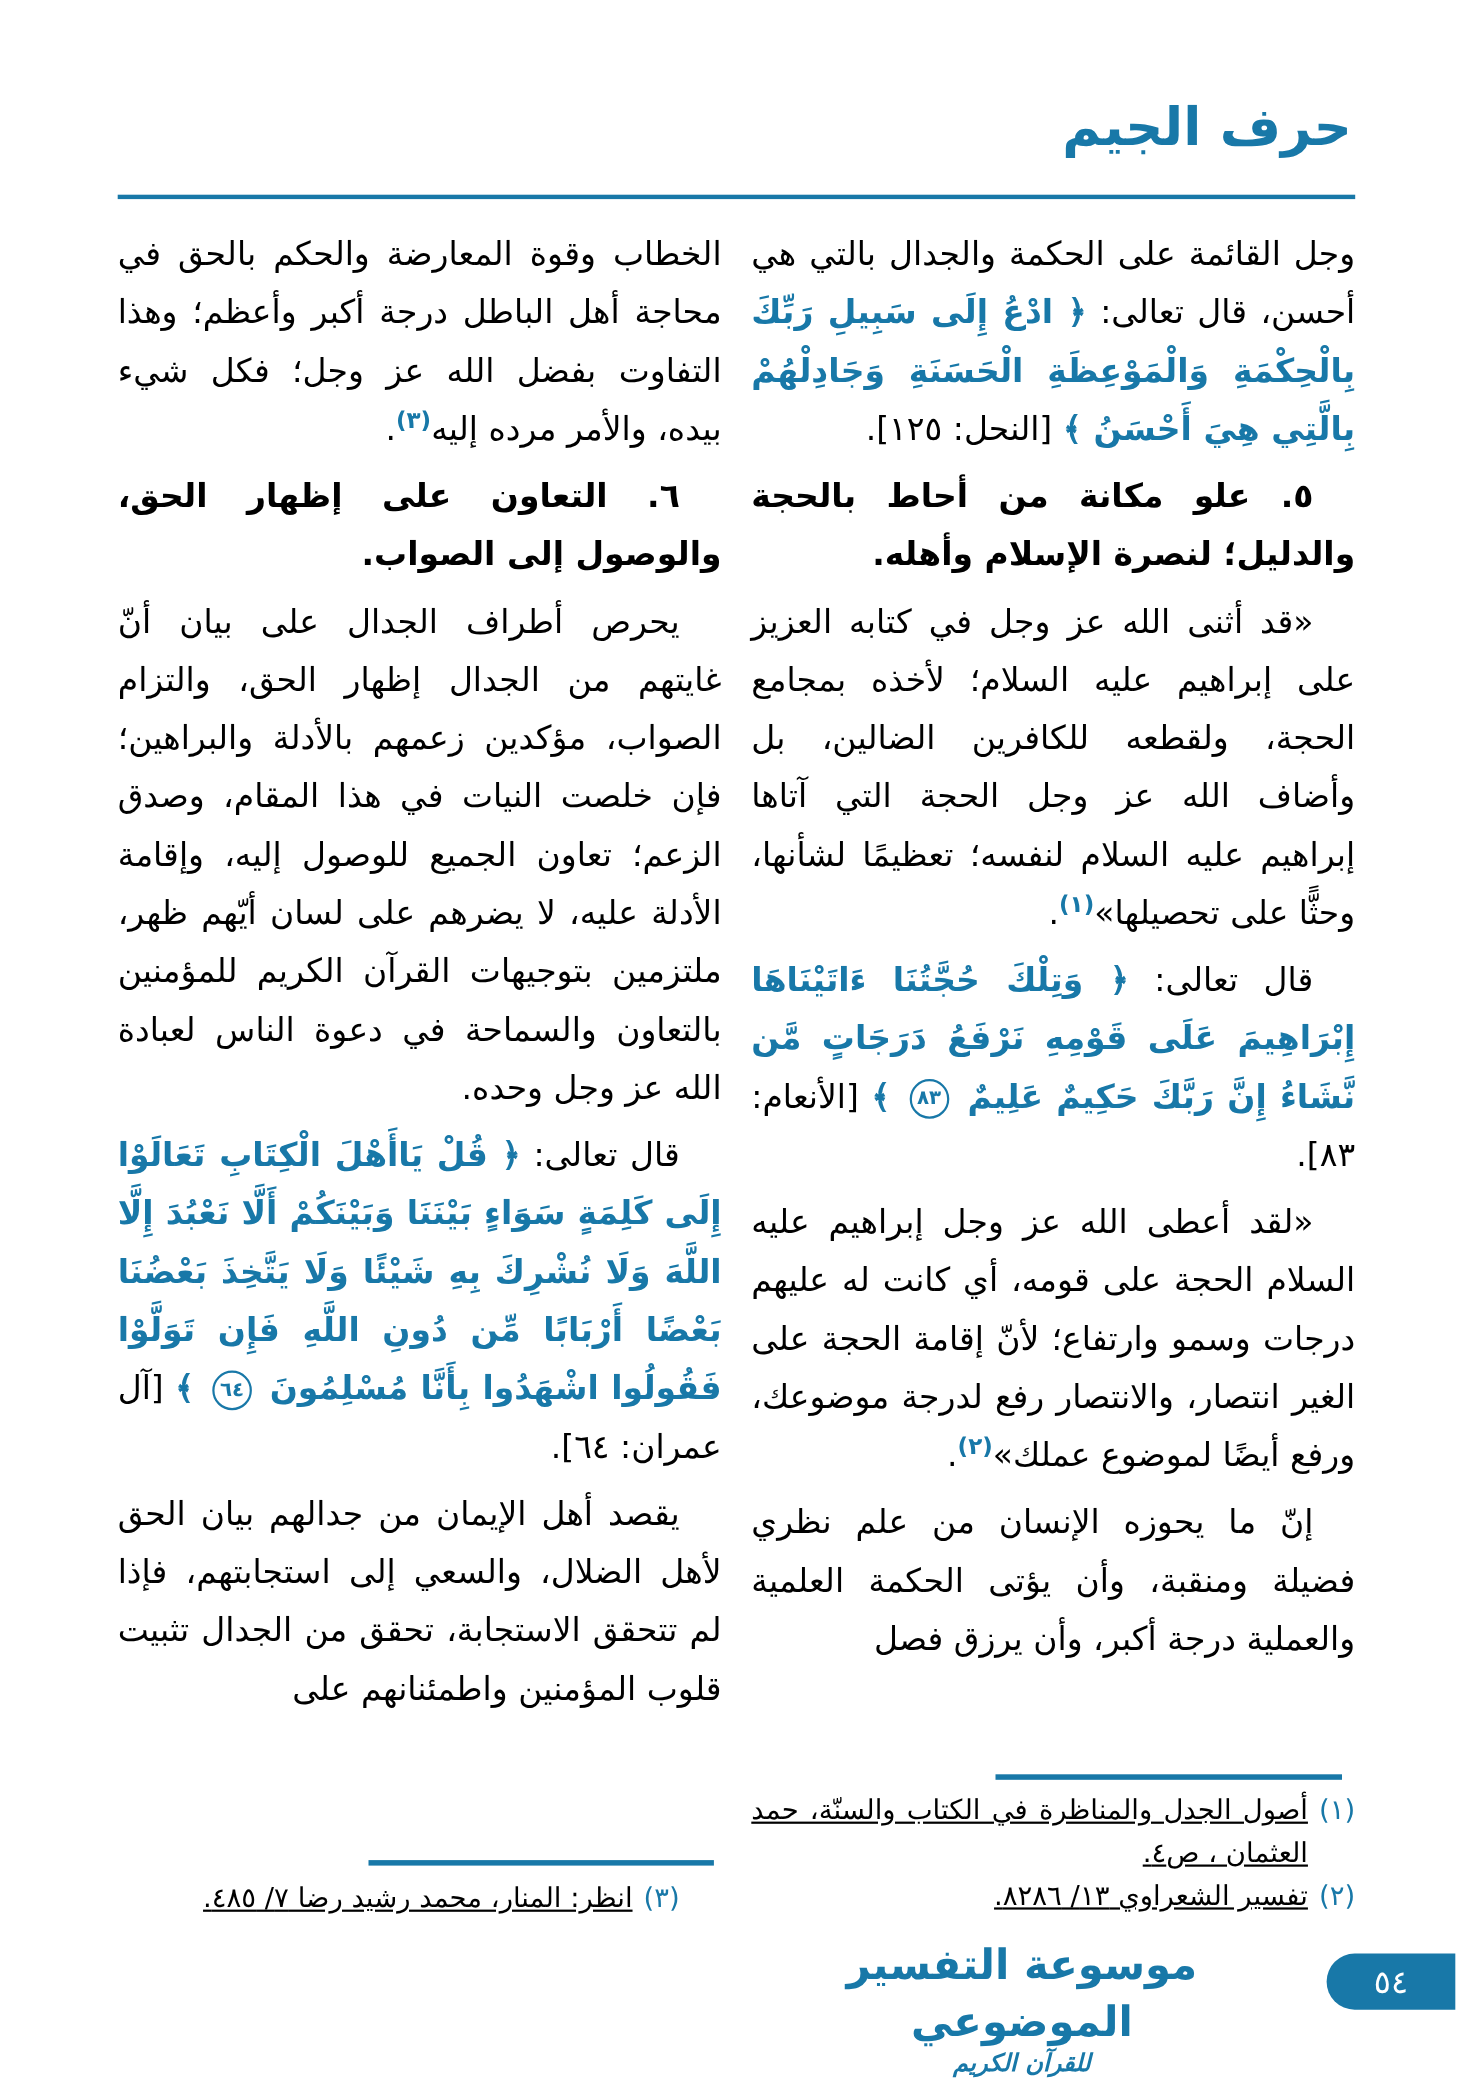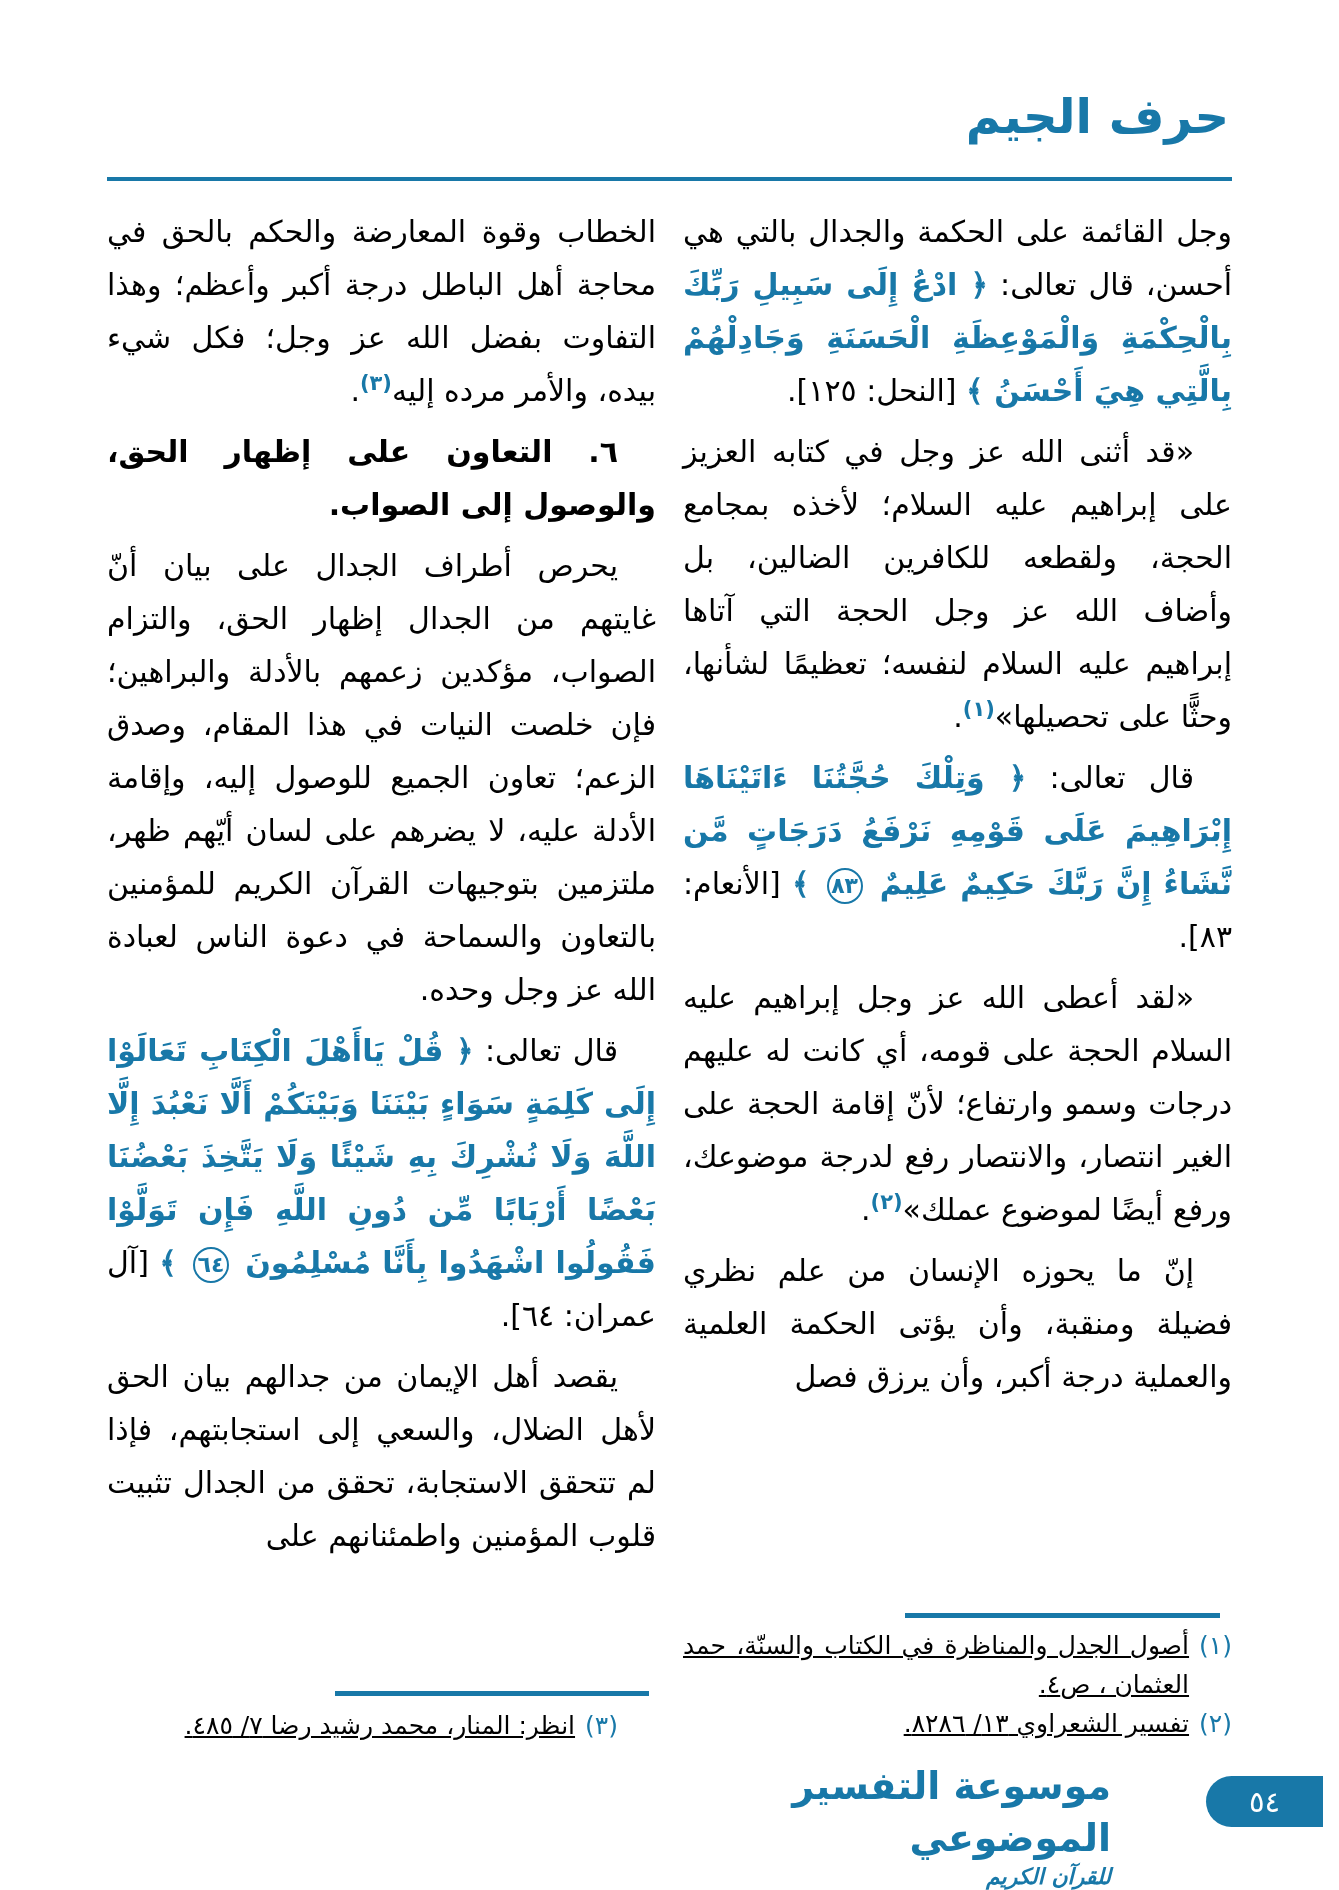--- a/index.html
+++ b/index.html
@@ -30,34 +30,34 @@
   .seg-plain{color:#000;}
   .seg-quran{color:var(--accent,#1878a8);font-weight:bold;}
   .seg-ref{color:#000;}
   .seg-note{
     color:var(--accent,#1878a8);font-size:21px;vertical-align:super;line-height:0;
     font-weight:bold;
   }
   .seg-ayah{
     display:inline-block;box-sizing:border-box;width:36px;height:36px;
     border:2px solid var(--accent,#1878a8);border-radius:50%;
-    color:var(--accent,#1878a8);font-size:22px;line-height:31px;text-align:center;
+    color:var(--accent,#1878a8);font-size:18px;line-height:31px;text-align:center;
     font-weight:bold;margin:0 5px;vertical-align:middle;text-indent:0;
   }
   .fn-sep{position:absolute;height:5px;background:var(--accent,#1878a8);}
   .fn-sep-right{top:1613px;right:119px;width:315px;}
   .fn-sep-left{top:1691px;left:375px;width:314px;}
   .fn-block{position:absolute;font-size:25px;line-height:39px;}
   .fn-right{top:1626px;right:107px;width:549px;}
   .fn-left{top:1706px;left:107px;width:551px;}
   .fn-item{display:flex;gap:10px;align-items:flex-start;}
   .fn-num{color:var(--accent,#1878a8);white-space:nowrap;}
   .fn-text{text-align:justify;flex:1;text-decoration:underline;}
   .logo{
-    position:absolute;top:1760px;right:228px;width:340px;
+    position:absolute;top:1760px;right:240px;width:340px;text-align:center;
     color:var(--accent,#1878a8);
   }
   .logo-line1{font-size:38px;font-weight:bold;line-height:52px;}
   .logo-line2{font-size:22px;font-weight:bold;line-height:26px;font-style:italic;}
   .page-badge{
     position:absolute;top:1776px;right:16px;width:117px;height:51px;
     background:var(--accent,#1878a8);border-radius:29px 0 0 29px;
     display:flex;align-items:center;justify-content:center;
   }
   .page-badge span{color:#fff;font-size:29px;letter-spacing:4px;}
@@ -66,20 +66,21 @@
 <body>
 
 <div class="page">
 
   <div class="header-title">حرف الجيم</div>
   <div class="header-rule"></div>
 
   <div class="columns">
     <div class="col">
         <p class="para"><span class="seg-plain">وجل القائمة على الحكمة والجدال بالتي هي أحسن، قال تعالى: </span><span class="seg-quran">﴿ ادْعُ إِلَى سَبِيلِ رَبِّكَ بِالْحِكْمَةِ وَالْمَوْعِظَةِ الْحَسَنَةِ وَجَادِلْهُمْ بِالَّتِي هِيَ أَحْسَنُ ﴾</span><span class="seg-ref"> [النحل: ١٢٥].</span></p>
+        <p class="para heading indent"><span class="seg-plain">٥. علو مكانة من أحاط بالحجة والدليل؛ لنصرة الإسلام وأهله.</span></p>
         <p class="para indent"><span class="seg-plain">«قد أثنى الله عز وجل في كتابه العزيز على إبراهيم عليه السلام؛ لأخذه بمجامع الحجة، ولقطعه للكافرين الضالين، بل وأضاف الله عز وجل الحجة التي آتاها إبراهيم عليه السلام لنفسه؛ تعظيمًا لشأنها، وحثًّا على تحصيلها»</span><span class="seg-note">(١)</span><span class="seg-plain">.</span></p>
         <p class="para indent"><span class="seg-plain">قال تعالى: </span><span class="seg-quran">﴿ وَتِلْكَ حُجَّتُنَا ءَاتَيْنَاهَا إِبْرَاهِيمَ عَلَى قَوْمِهِ نَرْفَعُ دَرَجَاتٍ مَّن نَّشَاءُ إِنَّ رَبَّكَ حَكِيمٌ عَلِيمٌ </span><span class="seg-ayah">٨٣</span><span class="seg-quran"> ﴾</span><span class="seg-ref"> [الأنعام: ٨٣].</span></p>
         <p class="para indent"><span class="seg-plain">«لقد أعطى الله عز وجل إبراهيم عليه السلام الحجة على قومه، أي كانت له عليهم درجات وسمو وارتفاع؛ لأنّ إقامة الحجة على الغير انتصار، والانتصار رفع لدرجة موضوعك، ورفع أيضًا لموضوع عملك»</span><span class="seg-note">(٢)</span><span class="seg-plain">.</span></p>
         <p class="para indent"><span class="seg-plain">إنّ ما يحوزه الإنسان من علم نظري فضيلة ومنقبة، وأن يؤتى الحكمة العلمية والعملية درجة أكبر، وأن يرزق فصل</span></p>
       </div>
     <div class="col">
         <p class="para"><span class="seg-plain">الخطاب وقوة المعارضة والحكم بالحق في محاجة أهل الباطل درجة أكبر وأعظم؛ وهذا التفاوت بفضل الله عز وجل؛ فكل شيء بيده، والأمر مرده إليه</span><span class="seg-note">(٣)</span><span class="seg-plain">.</span></p>
         <p class="para heading indent"><span class="seg-plain">٦. التعاون على إظهار الحق، والوصول إلى الصواب.</span></p>
         <p class="para indent"><span class="seg-plain">يحرص أطراف الجدال على بيان أنّ غايتهم من الجدال إظهار الحق، والتزام الصواب، مؤكدين زعمهم بالأدلة والبراهين؛ فإن خلصت النيات في هذا المقام، وصدق الزعم؛ تعاون الجميع للوصول إليه، وإقامة الأدلة عليه، لا يضرهم على لسان أيّهم ظهر، ملتزمين بتوجيهات القرآن الكريم للمؤمنين بالتعاون والسماحة في دعوة الناس لعبادة الله عز وجل وحده.</span></p>
         <p class="para indent"><span class="seg-plain">قال تعالى: </span><span class="seg-quran">﴿ قُلْ يَاأَهْلَ الْكِتَابِ تَعَالَوْا إِلَى كَلِمَةٍ سَوَاءٍ بَيْنَنَا وَبَيْنَكُمْ أَلَّا نَعْبُدَ إِلَّا اللَّهَ وَلَا نُشْرِكَ بِهِ شَيْئًا وَلَا يَتَّخِذَ بَعْضُنَا بَعْضًا أَرْبَابًا مِّن دُونِ اللَّهِ فَإِن تَوَلَّوْا فَقُولُوا اشْهَدُوا بِأَنَّا مُسْلِمُونَ </span><span class="seg-ayah">٦٤</span><span class="seg-quran"> ﴾</span><span class="seg-ref"> [آل عمران: ٦٤].</span></p>

